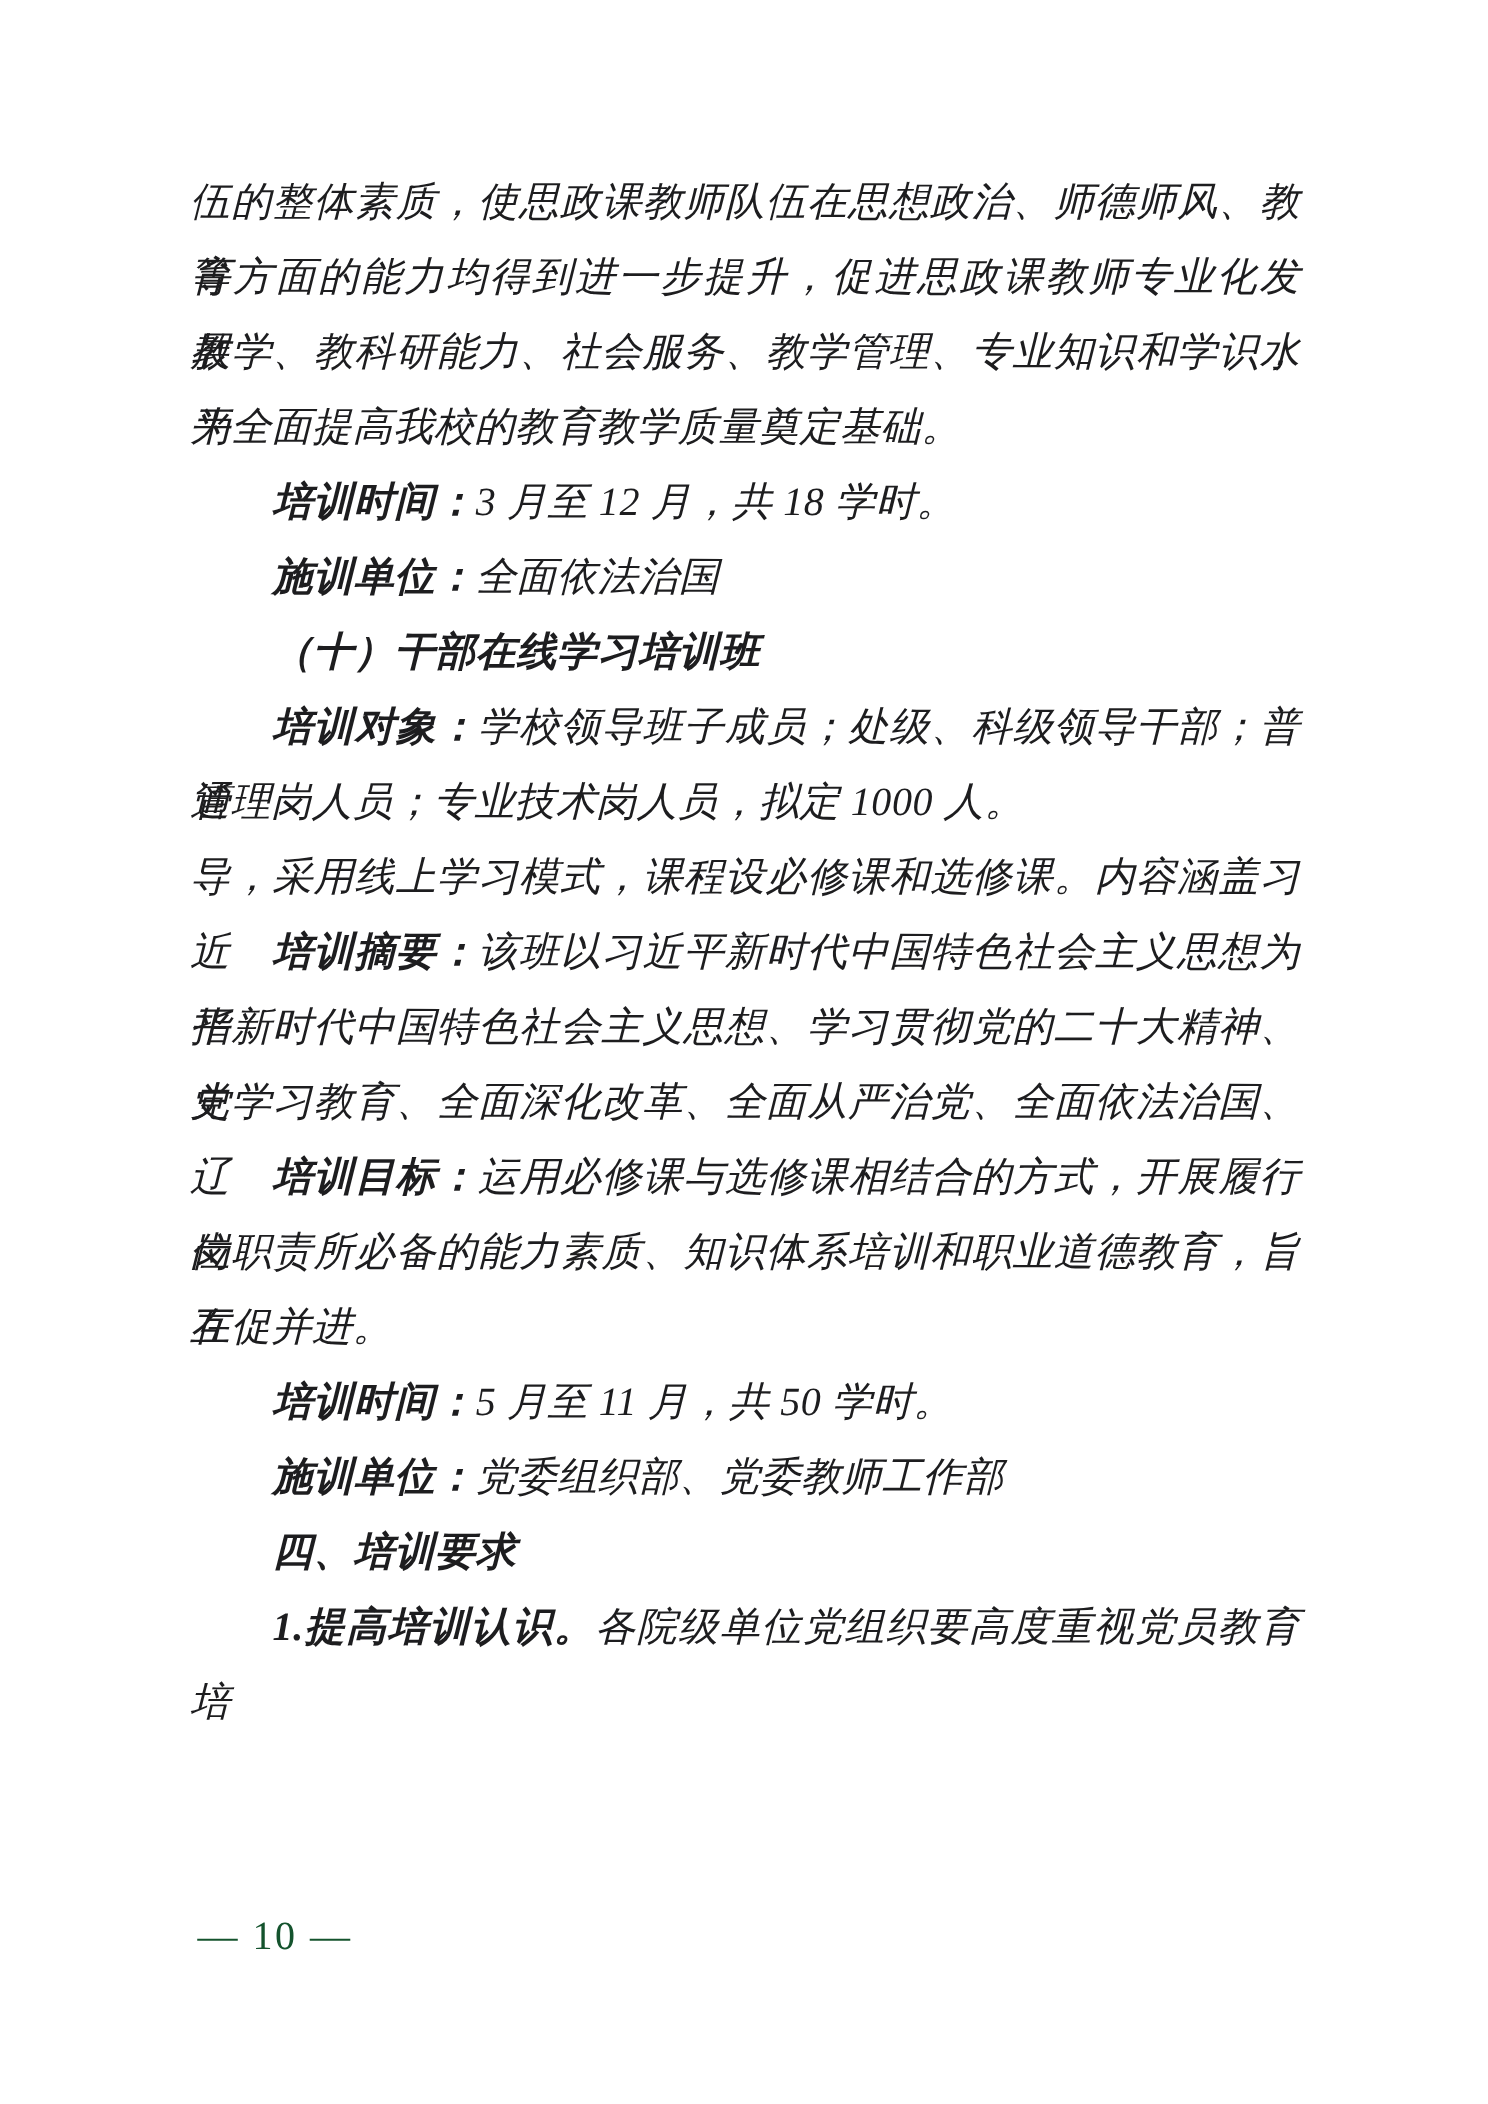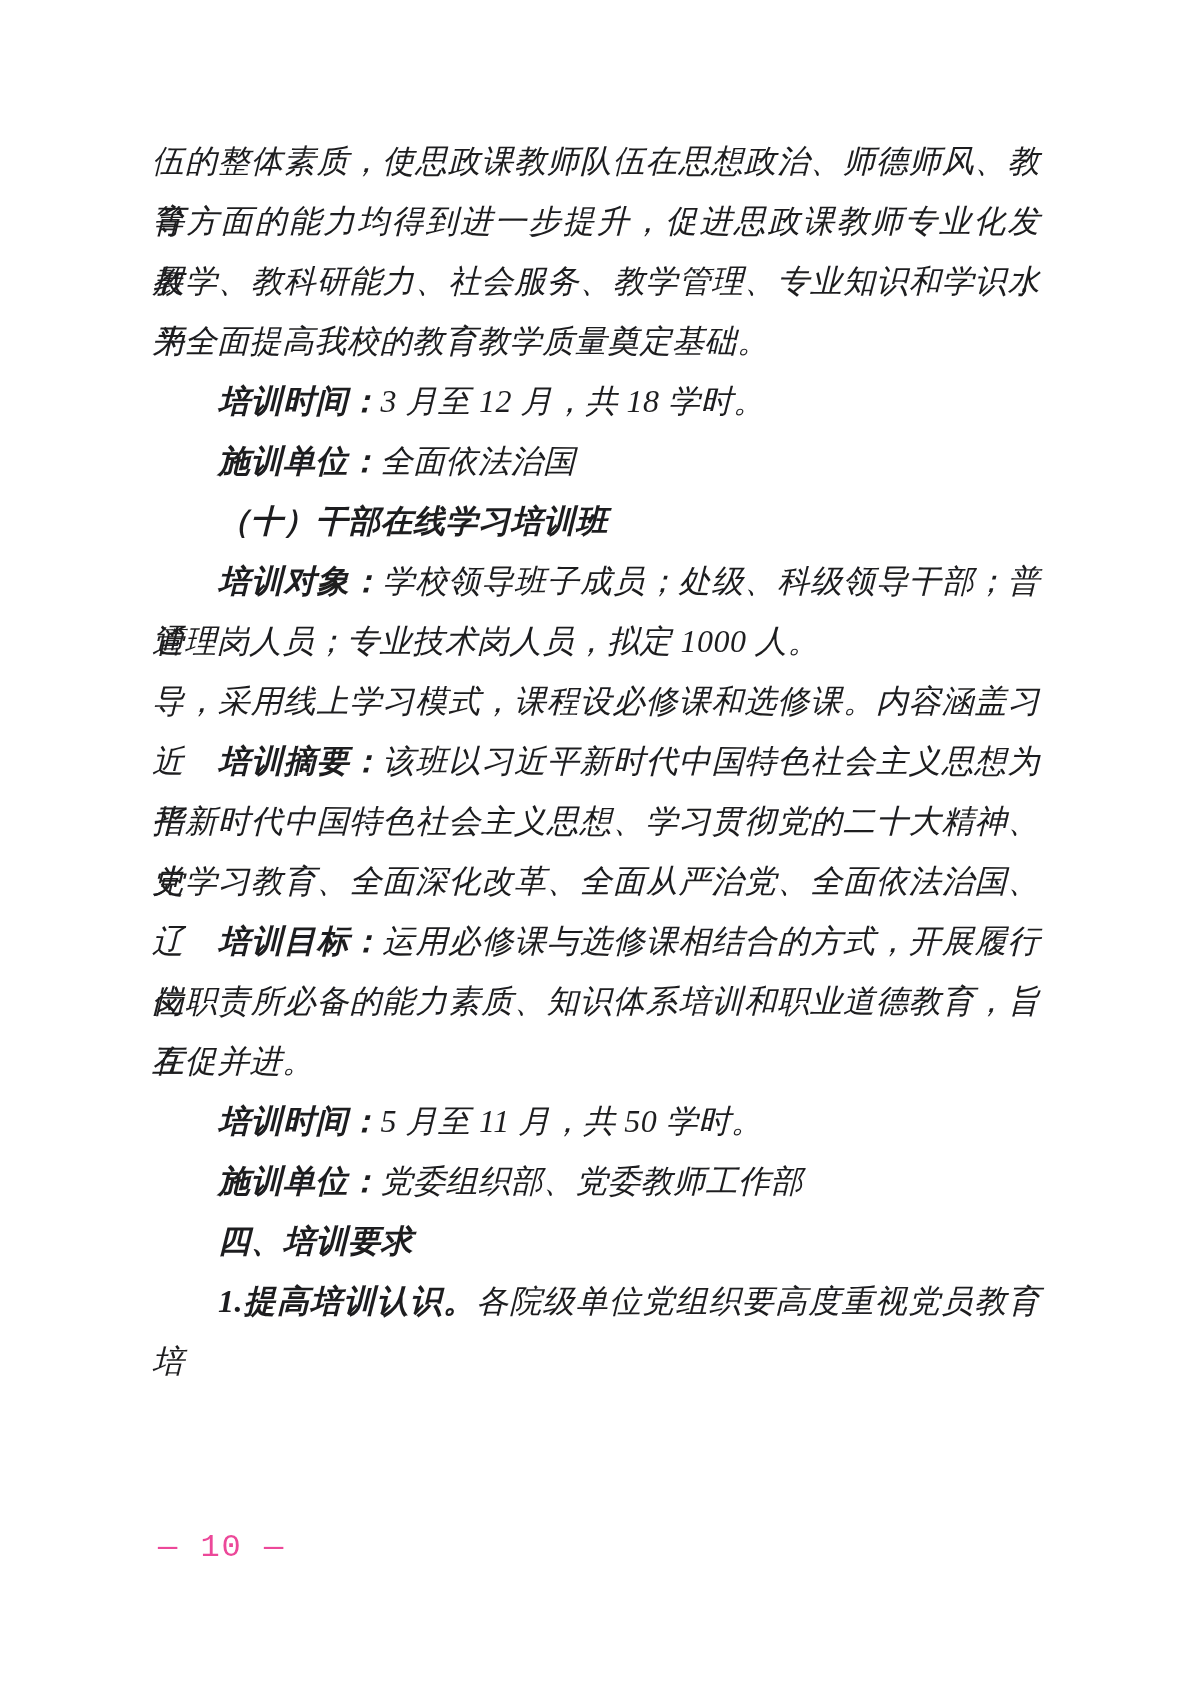--- a/index.html
+++ b/index.html
@@ -43,22 +43,21 @@
     font-weight: 700;
   }
   .footer {
     position: absolute;
     left: 158px;
     top: 1528px;
     height: 40px;
     line-height: 40px;
     font-size: 32px;
     letter-spacing: 2px;
-    color: #ec4899;
-    font-family: Liberation Mono, monospace;
+    color: #14532d;
   }
 </style>
 </head>
 <body>
 
 <div class="page">
   <div class="content" id="doc-body">
       <div class="line justify"><span class="seg-normal">伍的整体素质，使思政课教师队伍在思想政治、师德师风、教育</span></div>
       <div class="line justify"><span class="seg-normal">等方面的能力均得到进一步提升，促进思政课教师专业化发展，</span></div>
       <div class="line justify"><span class="seg-normal">教学、教科研能力、社会服务、教学管理、专业知识和学识水平</span></div>

